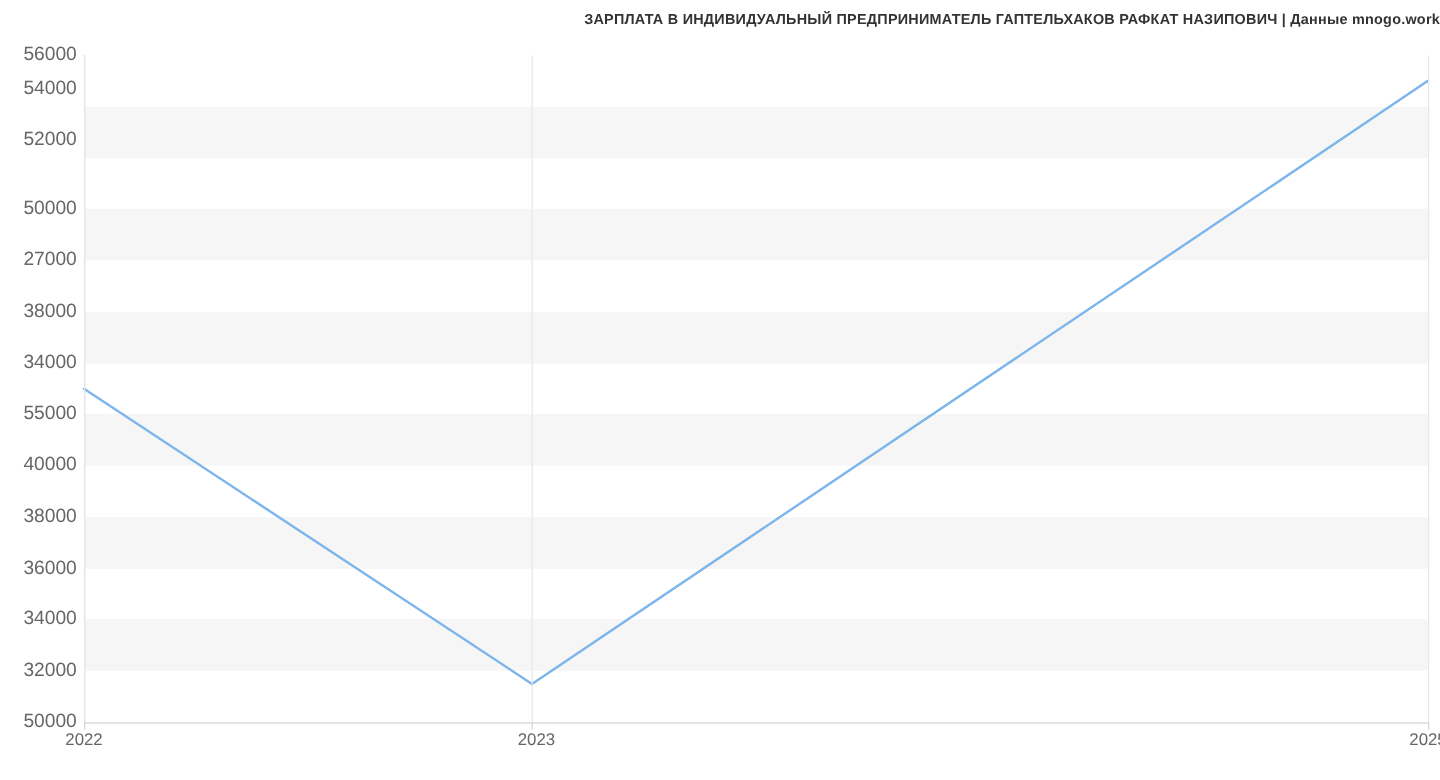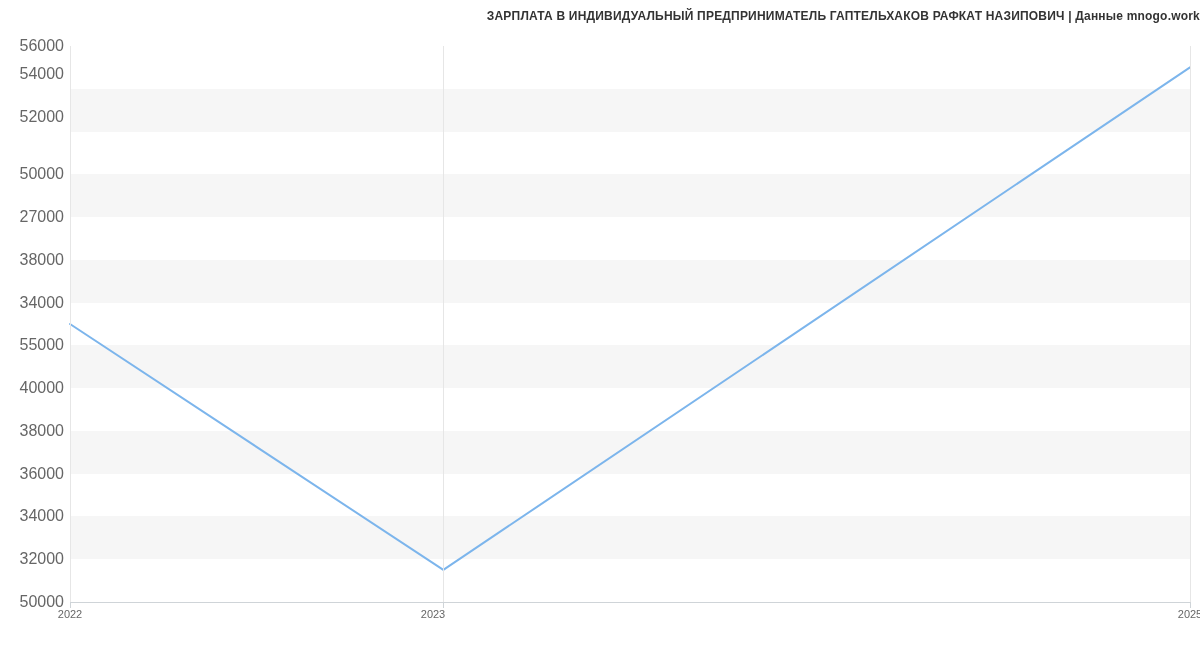--- a/index.html
+++ b/index.html
@@ -55,21 +55,21 @@
     right: 1136px;
     width: 60px;
     text-align: right;
     font-size: 16px;
     color: #666666;
     transform: translateY(-50%);
   }
   .x-tick-label {
     position: absolute;
     top: 608px;
-    font-size: 11px;
+    font-size: 14px;
     color: #666666;
     transform: translateX(-50%);
   }
   .x-tick-mark {
     position: absolute;
     top: 602px;
     width: 0;
     height: 6px;
     border-left: 1px solid #cfd4d8;
   }
@@ -118,17 +118,17 @@
     <div class="y-tick-label" style="top: 217.077px;">27000</div>
     <div class="y-tick-label" style="top: 174.308px;">50000</div>
     <div class="y-tick-label" style="top: 117px;">52000</div>
     <div class="y-tick-label" style="top: 74px;">54000</div>
     <div class="y-tick-label" style="top: 46px;">56000</div>
     <div style="position: absolute; left: 70px; top: 46px; height: 556px; border-left: 1px solid rgb(230, 230, 230);"></div>
     <div class="x-tick-mark" style="left: 70px;"></div>
     <div class="x-tick-label" style="left: 70px;">2022</div>
     <div style="position: absolute; left: 443.333px; top: 46px; height: 556px; border-left: 1px solid rgb(230, 230, 230);"></div>
     <div class="x-tick-mark" style="left: 443.333px;"></div>
-    <div class="x-tick-label" style="left: 433px;">2023</div>
+    <div class="x-tick-label" style="left: 447px;">2023</div>
     <div style="position: absolute; left: 1190px; top: 46px; height: 556px; border-left: 1px solid rgb(230, 230, 230);"></div>
     <div class="x-tick-mark" style="left: 1190px;"></div>
     <div class="x-tick-label" style="left: 1190px;">2025</div>
   </div>
 
 </body></html>

